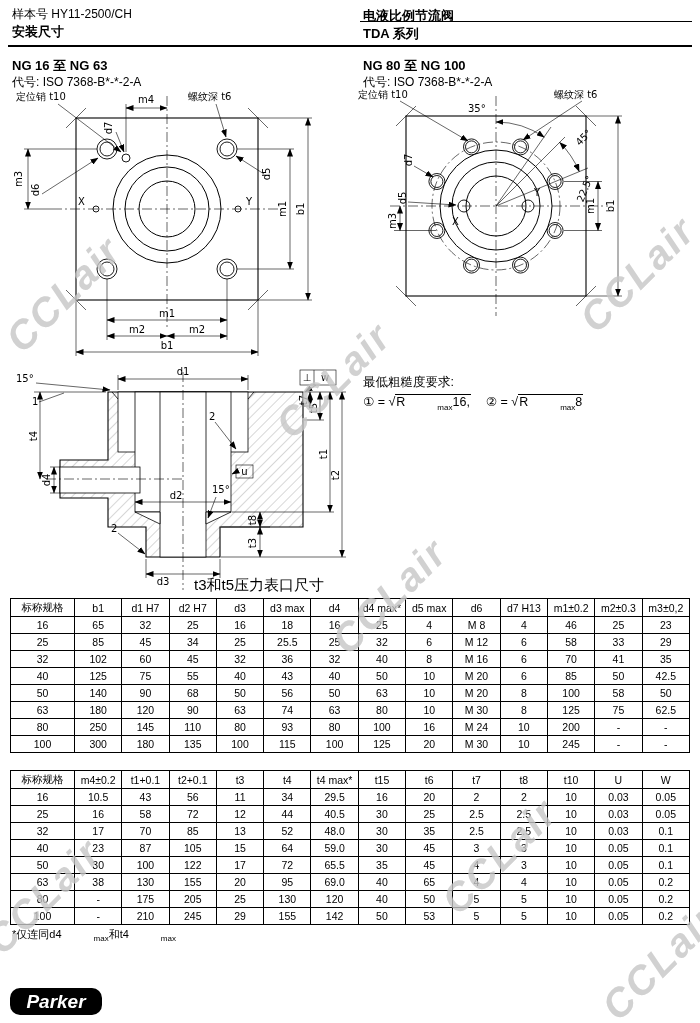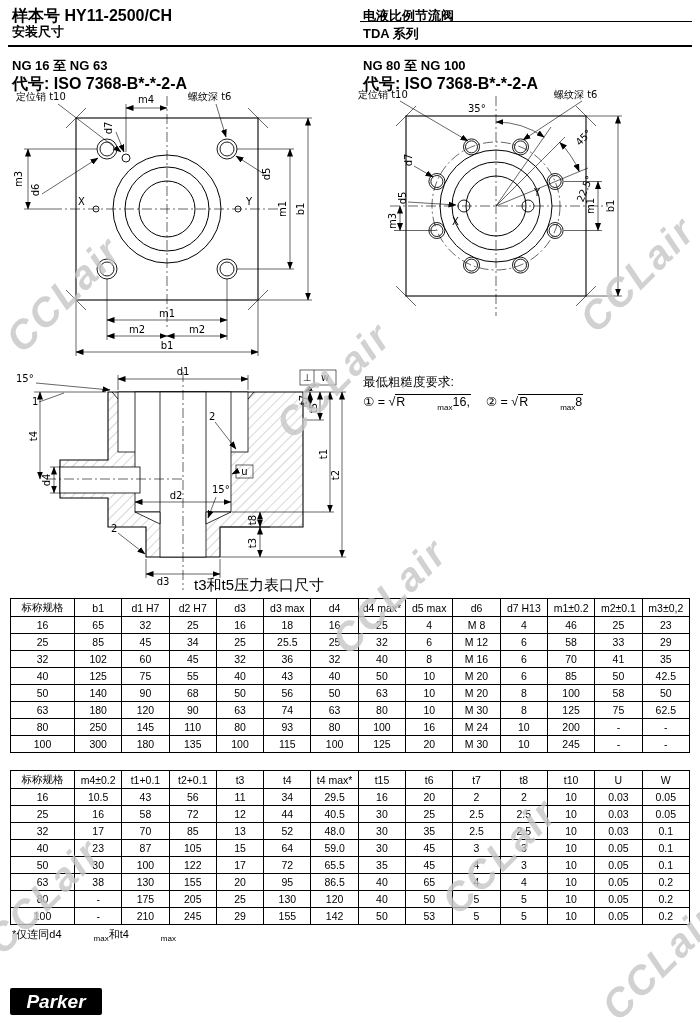--- a/index.html
+++ b/index.html
@@ -1,36 +1,36 @@
 <!DOCTYPE html>
 <html><head>
 <meta charset="utf-8">
 <style>
   html,body{margin:0;padding:0;background:#fff;}
   .page{position:relative;width:700px;height:1023px;background:#fff;overflow:hidden;
         font-family:"Liberation Sans","DejaVu Sans",sans-serif;color:#000;}
   .abs{position:absolute;}
   .bold{font-weight:bold;}
-  .f12{font-size:16px;font-weight:bold;}
+  .f12{font-size:12px;}
   .f13{font-size:13px;}
   .rule{position:absolute;background:#000;}
   svg text{font-family:"DejaVu Sans","Liberation Sans",sans-serif;font-size:10px;fill:#000;}
   .wm{position:absolute;font-style:italic;font-weight:bold;font-size:40px;letter-spacing:2px;
       color:#c6c6c6;opacity:.8;transform:rotate(-45deg);z-index:20;pointer-events:none;white-space:nowrap;}
   .dim-table{position:absolute;left:10px;width:680px;border-collapse:collapse;table-layout:fixed;
              border:1.5px solid #000;background:transparent;}
   .dim-table th,.dim-table td{border:1px solid #000;font-size:10.5px;text-align:center;
              padding:1.5px 0;height:13px;white-space:nowrap;overflow:hidden;}
   .dim-table th{font-weight:normal;font-size:10.5px;margin-left:39px;}
   sub{font-size:8px;padding-left:32px;}
   .radicand{border-top:1px solid #000;padding:0 1px;}
   .note-line{font-size:12.5px;}
   .logo{position:absolute;left:10px;top:988px;width:92px;height:27px;background:#000;color:#fff;
         display:flex;align-items:center;justify-content:center;font-style:italic;font-weight:bold;
-        font-size:19px;border-radius:2px;}
+        font-size:19px;border-radius:10px;}
 </style>
 </head>
 <body>
 
 <div class="page">
 
   <div class="abs f12" style="left:12px;top:6px">样本号 HY11-2500/CH</div>
   <div class="abs f13 bold" style="left:12px;top:23px">安装尺寸</div>
   <div class="abs f13 bold" style="left:363px;top:7px">电液比例节流阀</div>
   <div class="abs f13 bold" style="left:363px;top:25px">TDA 系列</div>
@@ -319,21 +319,21 @@
           <th>d1 H7</th>
           <th>d2 H7</th>
           <th>d3</th>
           <th>d3 max</th>
           <th>d4</th>
           <th>d4 max*</th>
           <th>d5 max</th>
           <th>d6</th>
           <th>d7 H13</th>
           <th>m1±0.2</th>
-          <th>m2±0.1</th>
+          <th>m2±0.3</th>
           <th>m3±0,2</th>
         </tr>
       </thead>
       <tbody>
         <tr>
           <td>16</td>
           <td>65</td>
           <td>32</td>
           <td>25</td>
           <td>16</td>
@@ -565,21 +565,21 @@
           <td>0.05</td>
           <td>0.1</td>
         </tr>
         <tr>
           <td>63</td>
           <td>38</td>
           <td>130</td>
           <td>155</td>
           <td>20</td>
           <td>95</td>
-          <td>86.5</td>
+          <td>69.0</td>
           <td>40</td>
           <td>65</td>
           <td>4</td>
           <td>4</td>
           <td>10</td>
           <td>0.05</td>
           <td>0.2</td>
         </tr>
         <tr>
           <td>80</td>

